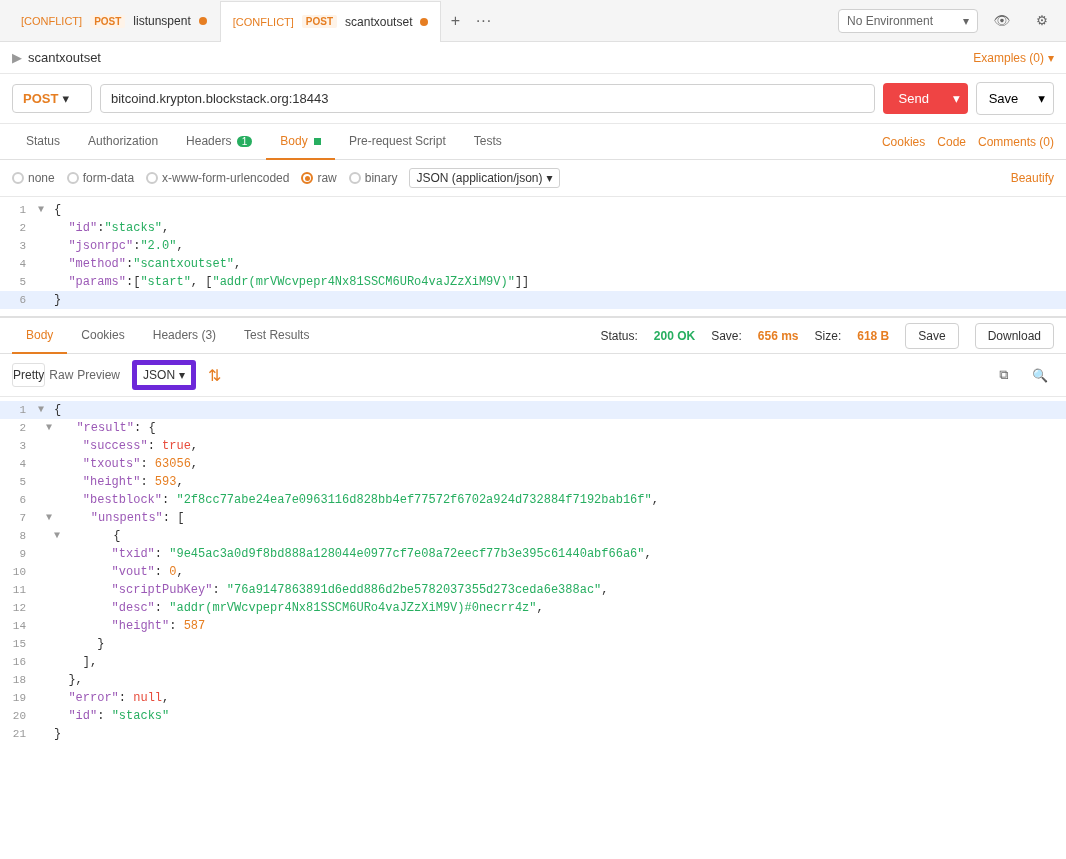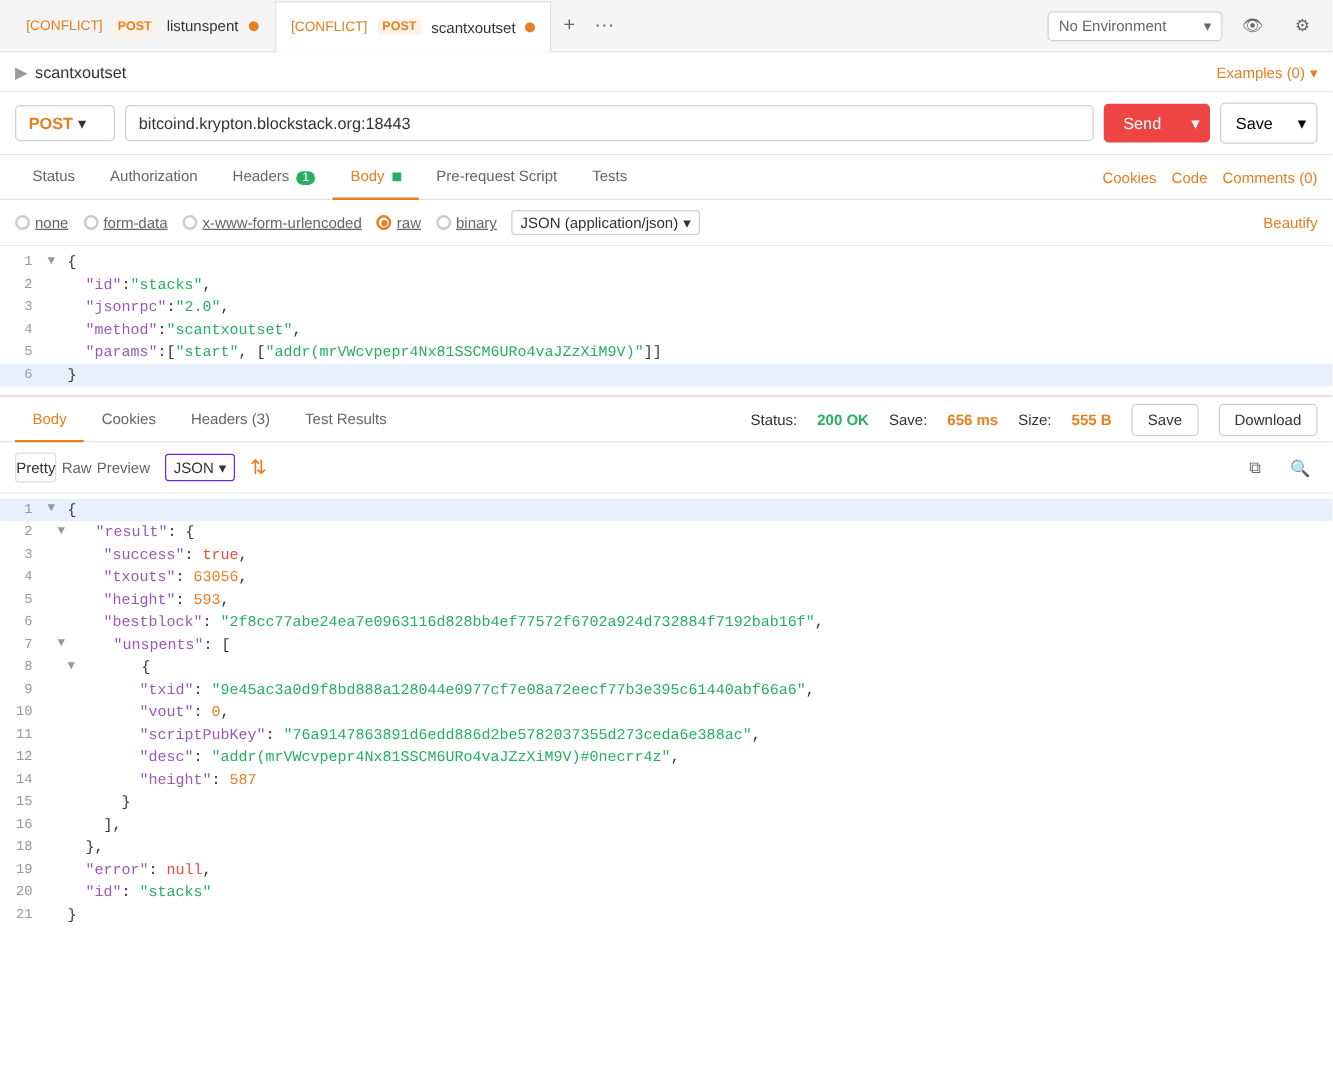--- a/index.html
+++ b/index.html
@@ -90,21 +90,21 @@
     .req-tab-right { margin-left: auto; display: flex; gap: 12px; }
     .req-tab-right span { font-size: 12px; color: #e67e22; cursor: pointer; }
     .badge { display: inline-block; background: #e67e22; color: #fff; border-radius: 8px; font-size: 10px; padding: 0 5px; margin-left: 2px; }
     .badge-green { background: #27ae60; }
 
     
     .body-options {
       display: flex; align-items: center; padding: 8px 12px; gap: 12px;
       border-bottom: 1px solid #e8e8e8; background: #fff;
     }
-    .radio-option { display: flex; align-items: center; gap: 4px; cursor: pointer; font-size: 12px; color: #666; text-decoration: underline; }
+    .radio-option { display: flex; align-items: center; gap: 4px; cursor: pointer; font-size: 12px; color: #666; }
     .radio-dot { width: 12px; height: 12px; border: 2px solid #ccc; border-radius: 50%; display: inline-flex; align-items: center; justify-content: center; }
     .radio-dot.selected { border-color: #e67e22; }
     .radio-dot.selected::after { content: ''; width: 5px; height: 5px; background: #e67e22; border-radius: 50%; }
     .json-select {
       display: flex; align-items: center; gap: 4px; font-size: 12px; color: #333;
       border: 1px solid #d0d0d0; border-radius: 3px; padding: 2px 6px; cursor: pointer;
     }
     .beautify-btn { margin-left: auto; color: #e67e22; font-size: 12px; cursor: pointer; }
 
     
@@ -154,21 +154,21 @@
       display: flex; align-items: center; padding: 6px 12px; gap: 4px;
       border-bottom: 1px solid #e8e8e8; background: #fff;
     }
     .view-tab {
       padding: 4px 0; font-size: 12px; cursor: pointer; color: #666;
       border-radius: 3px;
     }
     .view-tab.active { background: #fff; color: #333; font-weight: 500; border: 1px solid #e0e0e0; }
     .format-select {
       display: flex; align-items: center; gap: 4px; font-size: 12px; color: #333;
-      border: 1px solid #6d28d9; border-radius: 3px; padding: 3px 6px; cursor: pointer;
+      border: 5px solid #6d28d9; border-radius: 3px; padding: 3px 6px; cursor: pointer;
     }
     .view-icons { margin-left: auto; display: flex; gap: 8px; }
     .view-icon-btn { width: 28px; height: 28px; display: flex; align-items: center; justify-content: center; cursor: pointer; color: #666; border-radius: 3px; }
 
     
     .resp-body {
       flex: 1; overflow-y: auto; background: #fff;
       font-family: 'Courier New', monospace; font-size: 12px;
     }
 
@@ -318,21 +318,21 @@
       <span class="resp-tab active">Body</span>
       <span class="resp-tab">Cookies</span>
       <span class="resp-tab">Headers (3)</span>
       <span class="resp-tab">Test Results</span>
       <div class="resp-status">
         <span>Status: </span>
         <span class="status-ok">200 OK</span>
         <span>Save: </span>
         <span class="status-val">656 ms</span>
         <span>Size: </span>
-        <span class="status-val">555 B</span>
+        <span class="status-val">618 B</span>
         <button class="resp-btn">Save</button>
         <button class="resp-btn">Download</button>
       </div>
     </div>
 
     <div class="view-tabs">
       <span class="view-tab active">Pretty</span>
       <span class="view-tab">Raw</span>
       <span class="view-tab">Preview</span>
       <div class="format-select" style="margin-left:8px;">

